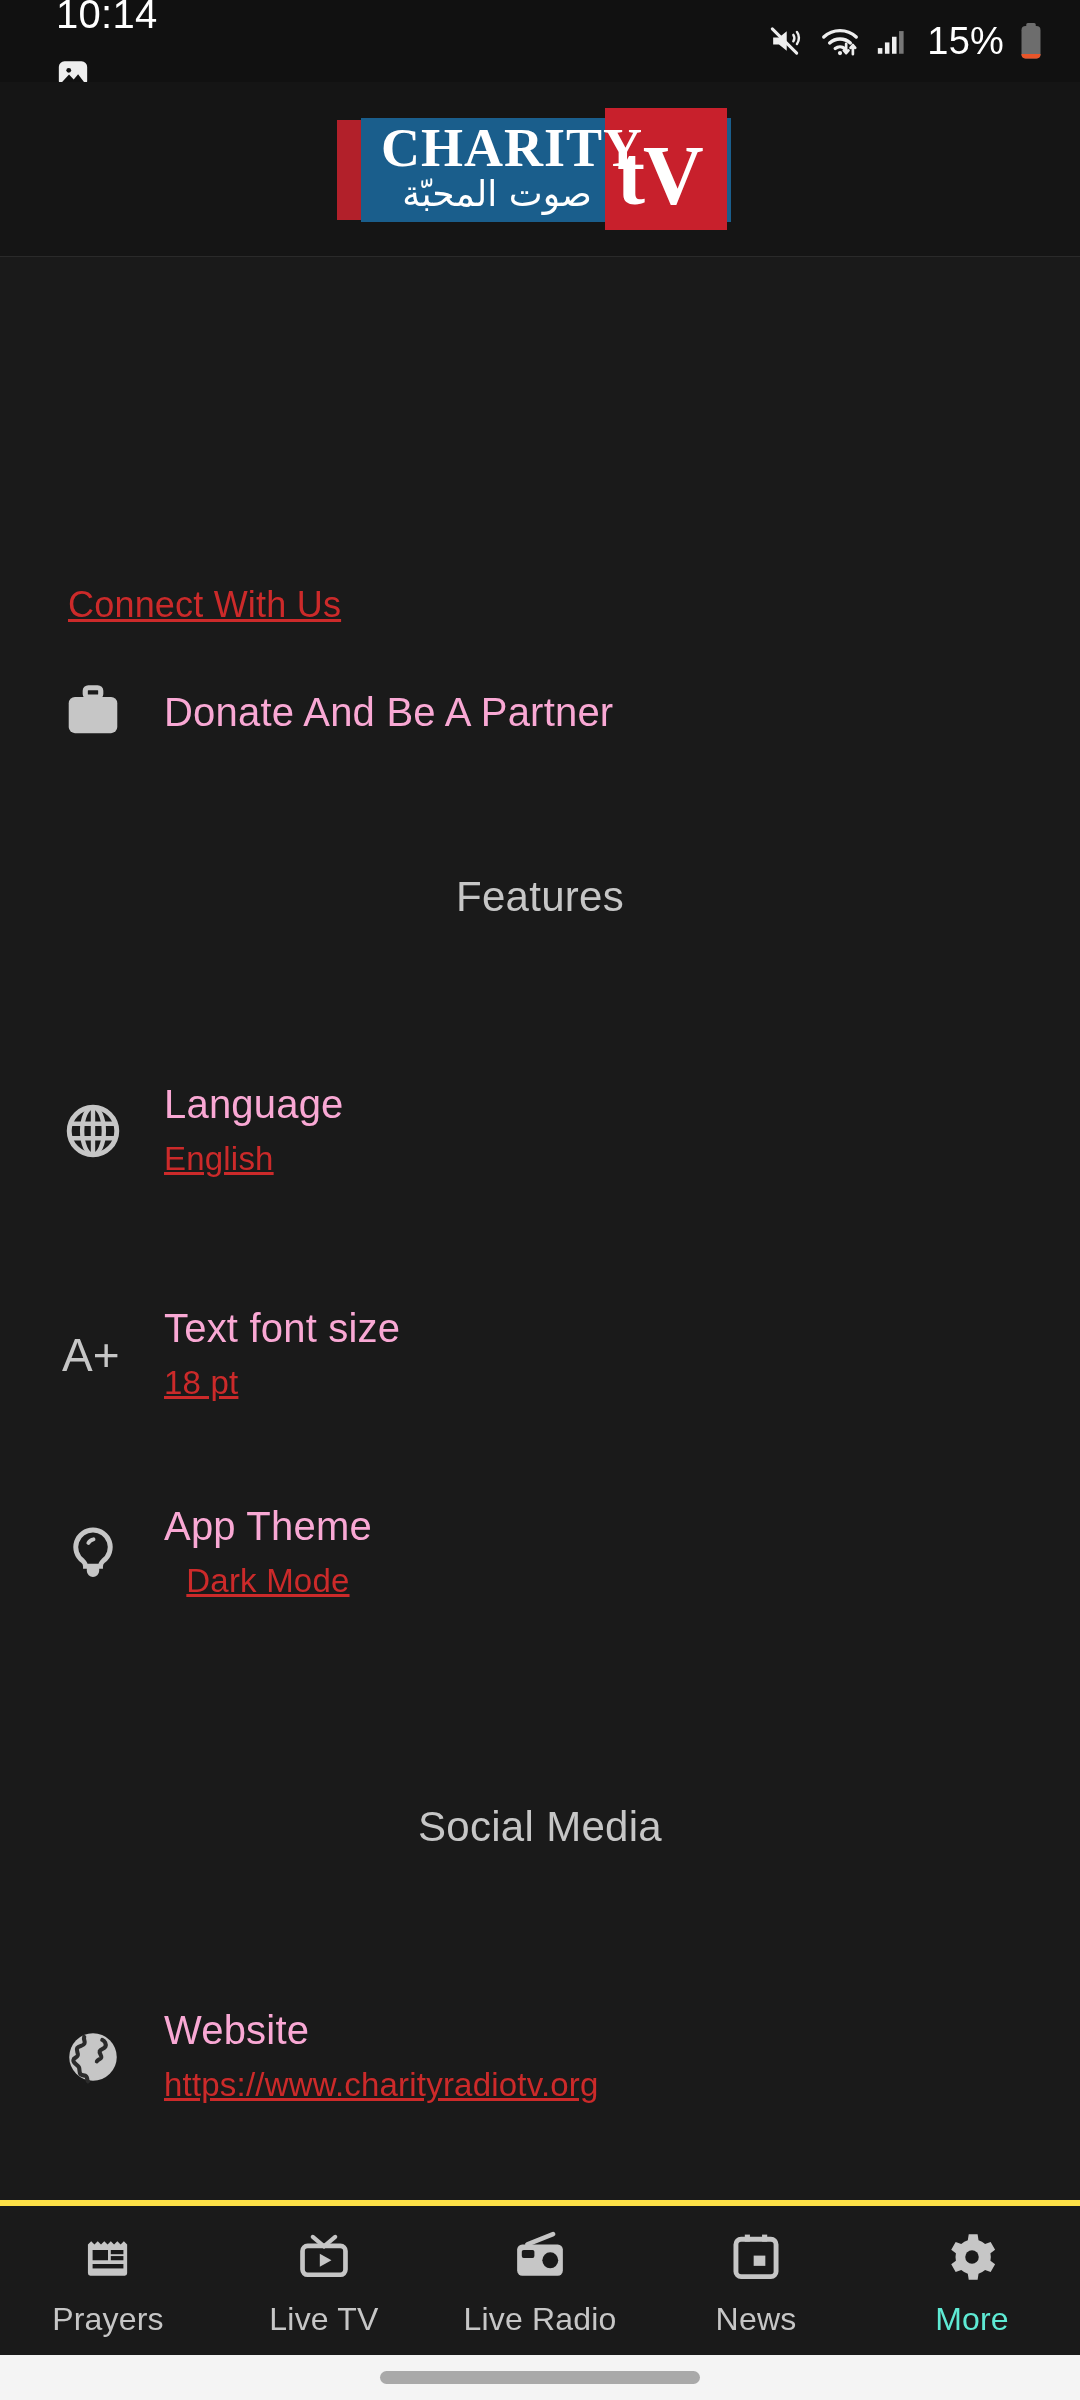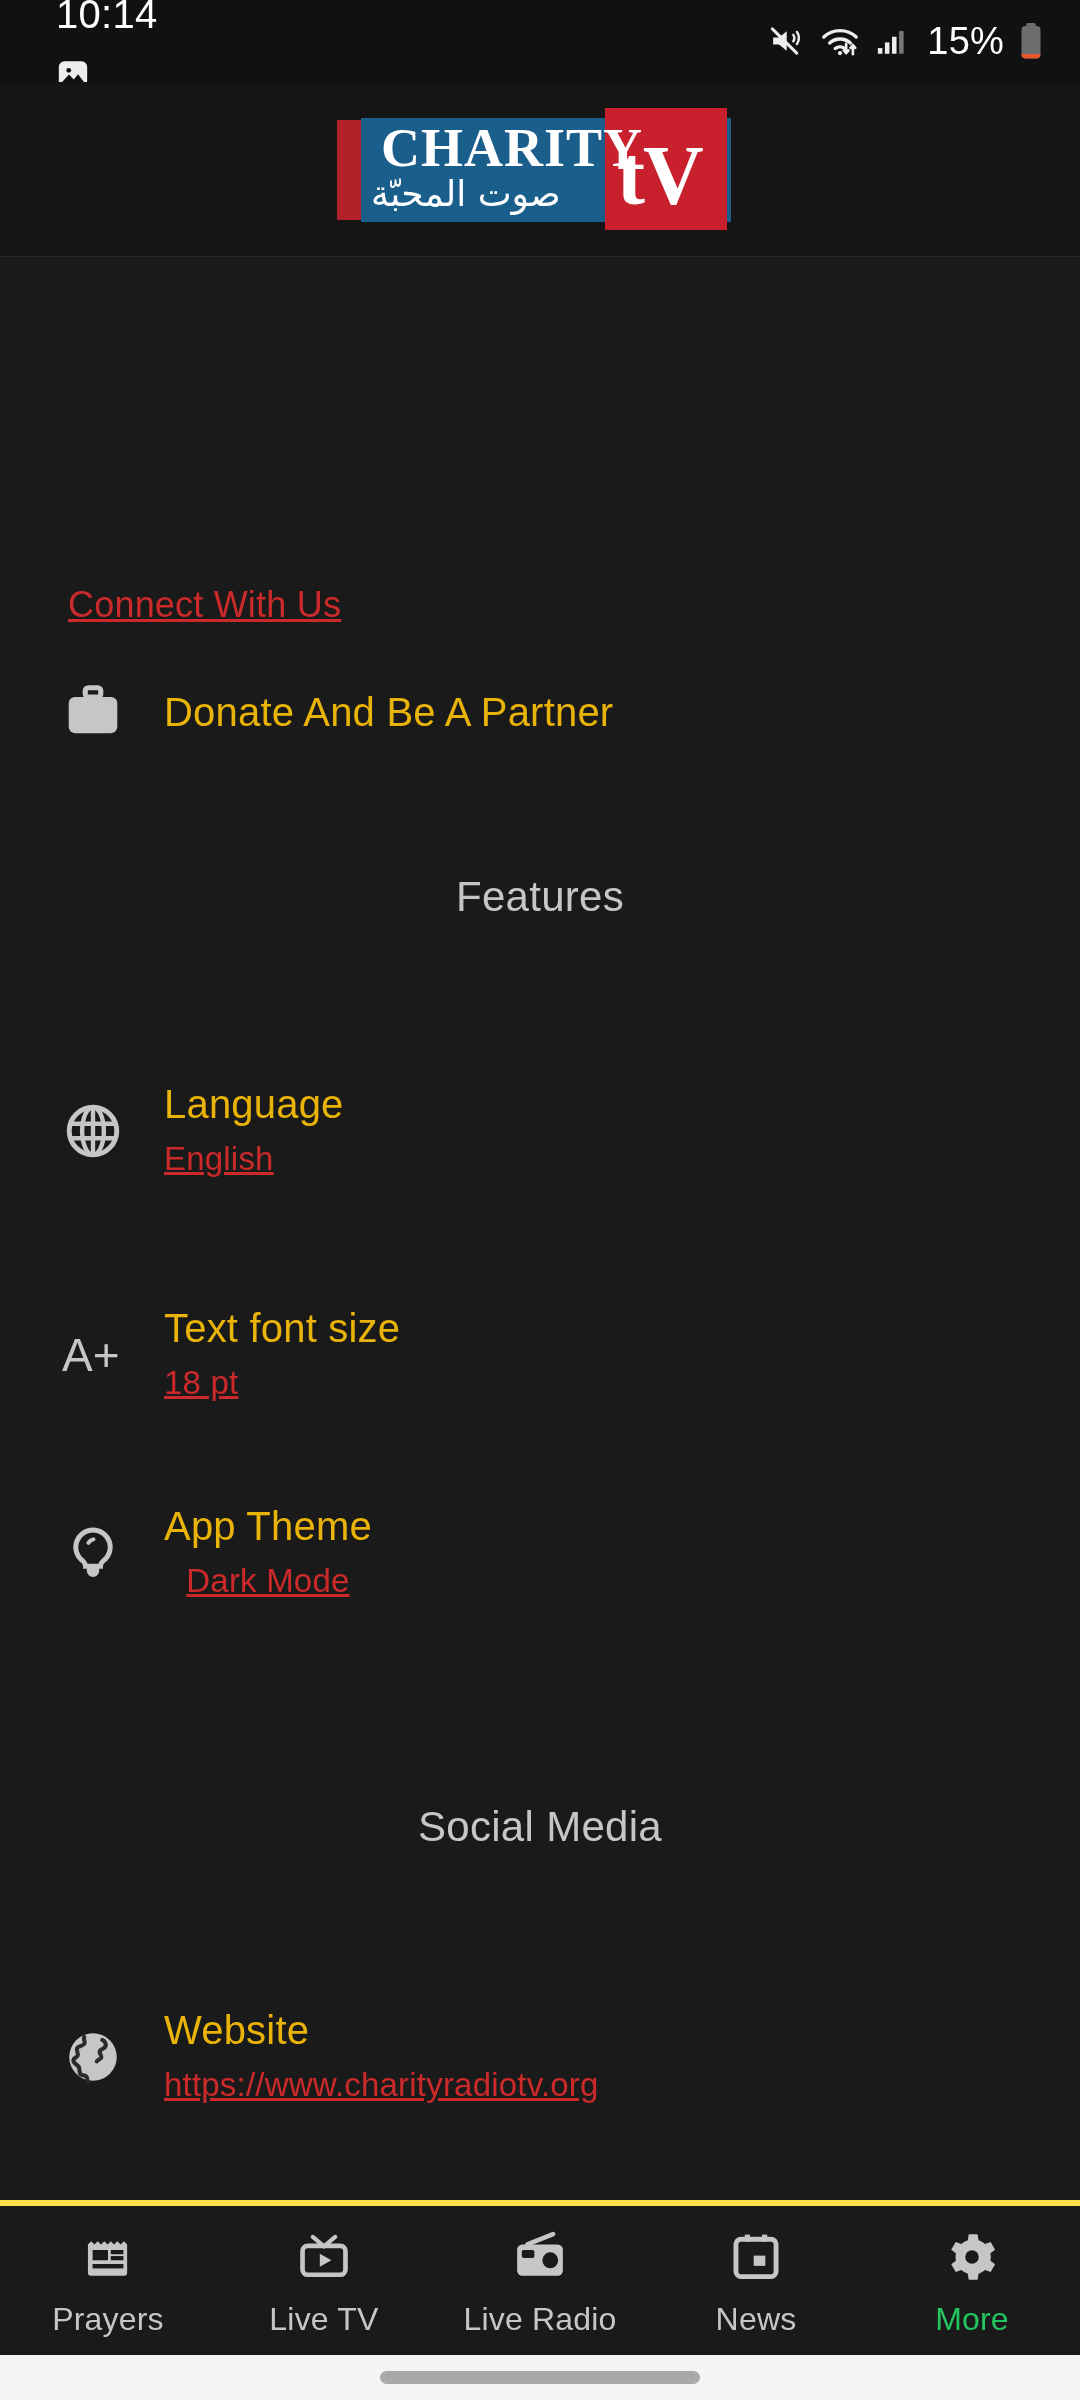--- a/index.html
+++ b/index.html
@@ -66,21 +66,21 @@
     font-weight:bold;
     font-size:54px;
     color:#ffffff;
     letter-spacing:1px;
     line-height:56px;
     white-space:nowrap;
   }
   .logo-arabic{
     position:absolute; left:46px; top:64px;
     width:252px;
-    text-align:left;
+    text-align:center;
     direction:rtl;
     font-family:"DejaVu Sans","Liberation Sans",sans-serif;
     font-size:36px;
     color:#ffffff;
     line-height:44px;
     white-space:nowrap;
   }
   .logo-tv{
     position:absolute; left:292px; top:14px;
     font-family:"Liberation Serif","DejaVu Serif",serif;
@@ -109,21 +109,21 @@
     position:absolute; left:0; right:0;
     display:flex; align-items:center;
     padding-left:62px;
   }
   .row-icon{
     width:84px; flex:0 0 84px;
     display:flex; align-items:center; justify-content:flex-start;
   }
   .row-text{ margin-left:18px; }
   .row-title{
-    font-size:40px; color:#eab308; line-height:50px; letter-spacing:.2px;
+    font-size:40px; color:#f9a8d4; line-height:50px; letter-spacing:.2px;
   }
   .row-sub{
     font-size:33px; color:#cc2a2a; line-height:48px; letter-spacing:.2px;
     margin-top:6px;
     text-decoration:underline;
   }
   .section-head{
     position:absolute; left:0; right:0;
     text-align:center;
     font-size:42px;
@@ -146,21 +146,21 @@
   .nav-item{
     flex:1 1 20%;
     display:flex; flex-direction:column;
     align-items:center; justify-content:center;
     gap:12px;
     padding-top:6px;
   }
   .nav-label{
     font-size:32px; color:#c6c6c6; letter-spacing:.2px;
   }
-  .nav-item.active .nav-label{ color:#22c55e; }
+  .nav-item.active .nav-label{ color:#5eead4; }
 
   
   .gesturebar{
     flex:0 0 45px;
     background:#f4f4f4;
     display:flex; align-items:center; justify-content:center;
   }
   .gesture-pill{
     width:320px; height:13px; border-radius:8px;
     background:#a9a9a9;

